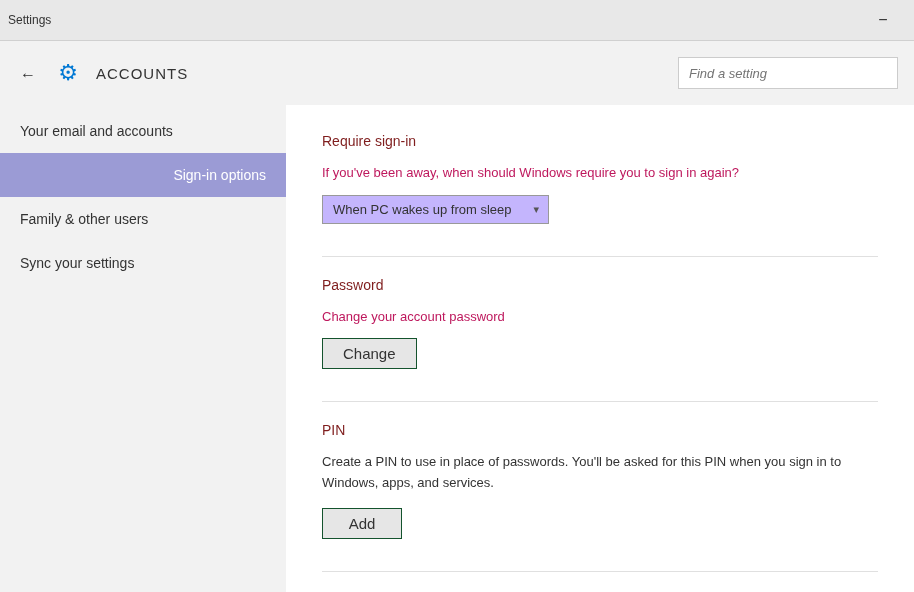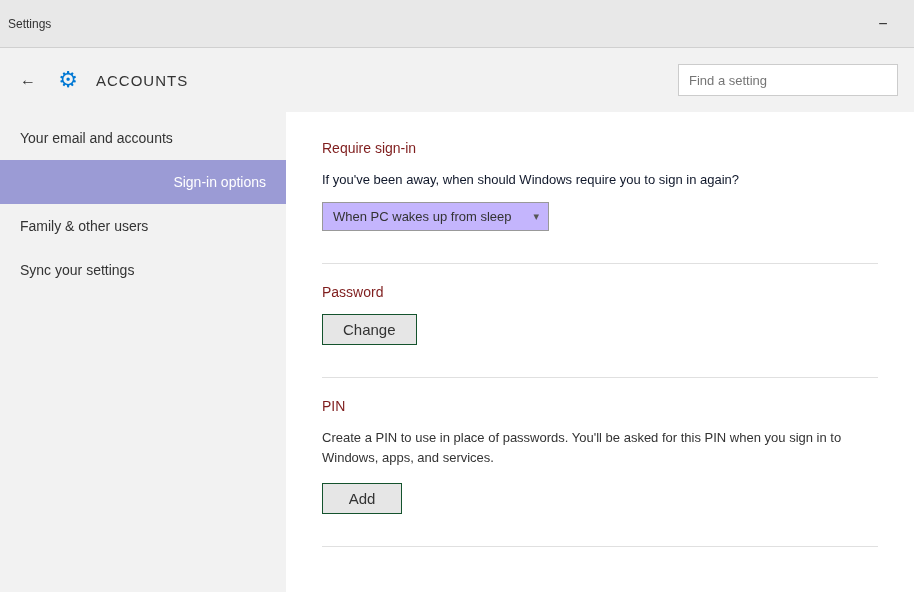--- a/index.html
+++ b/index.html
@@ -9,21 +9,21 @@
       width: 914px;
       height: 592px;
       overflow: hidden;
       display: flex;
       flex-direction: column;
     }
 
     
     .title-bar {
       background: #e8e8e8;
-      height: 48px;
+      height: 41px;
       display: flex;
       align-items: center;
       justify-content: space-between;
       padding: 0 8px;
       border-bottom: 1px solid #d0d0d0;
     }
     .title-bar-left {
       display: flex;
       align-items: center;
       gap: 8px;
@@ -95,20 +95,21 @@
     }
     .search-box {
       width: 220px;
       height: 32px;
       border: 1px solid #ccc;
       background: white;
       padding: 15px 10px;
       font-size: 13px;
       color: #999;
       outline: none;
+      font-style: italic;
     }
 
     
     .body {
       display: flex;
       flex: 1;
       overflow: hidden;
     }
 
     
@@ -147,21 +148,21 @@
 
     .section-title {
       font-size: 14px;
       font-weight: 300;
       color: #7f1d1d;
       margin-bottom: 14px;
     }
 
     .section-desc {
       font-size: 13px;
-      color: #0f172a;
+      color: #be185d;
       margin-bottom: 12px;
       line-height: 1.5;
     }
 
     .dropdown-wrapper {
       position: relative;
       display: inline-block;
     }
     .dropdown {
       appearance: none;
@@ -258,20 +259,21 @@
             <option>After 15 minutes</option>
           </select>
           <span class="dropdown-arrow">▾</span>
         </div>
       </div>
 
       <hr class="divider">
 
       <div class="section">
         <div class="section-title">Password</div>
+        <div class="section-desc">Change your account password</div>
         <button class="action-btn">Change</button>
       </div>
 
       <hr class="divider">
 
       <div class="section">
         <div class="section-title">PIN</div>
         <div class="pin-desc">Create a PIN to use in place of passwords. You'll be asked for this PIN when you sign in to Windows, apps, and services.</div>
         <button class="action-btn">Add</button>
       </div>

